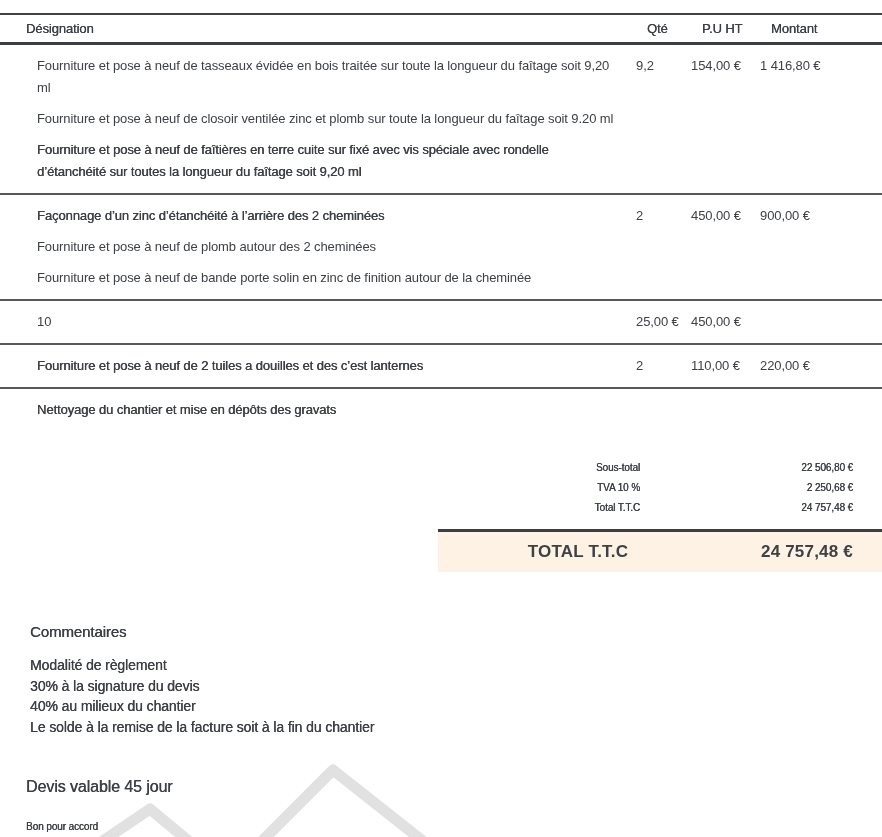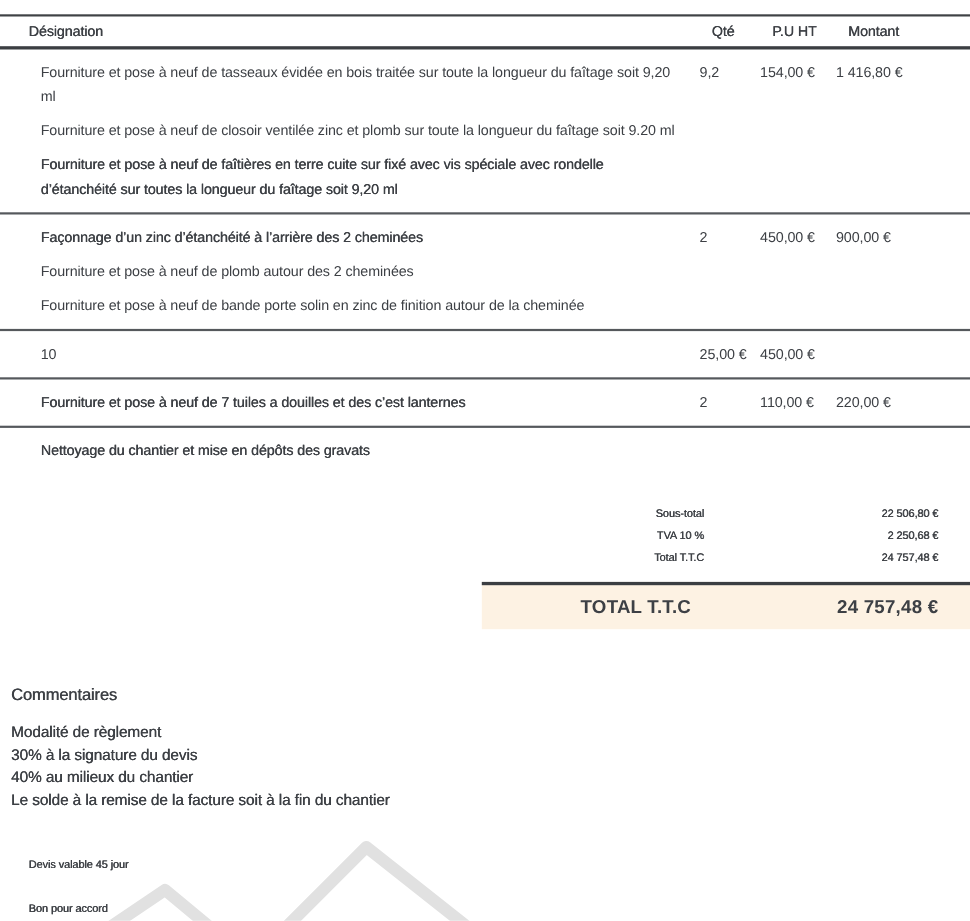--- a/index.html
+++ b/index.html
@@ -82,28 +82,28 @@
     align-items: center;
     padding-right: 29px;
     font-size: 17px;
     font-weight: bold;
     letter-spacing: 0.2px;
   }
   .grand-total .label { text-align: center; }
   .grand-total .value { text-align: right; }
 
   
-  .comments { margin-top: 51px; padding-left: 10px; }
+  .comments { margin-top: 51px; padding-left: 30px; }
   .comments-title { font-size: 15px; line-height: 18px; text-shadow: 0.35px 0 0 currentColor; }
   .comments-lines { margin-top: 14px; font-size: 14px; }
   .comment-line { line-height: 20.5px; text-shadow: 0.3px 0 0 currentColor; }
 
   .validity {
     margin-top: 40px; padding-left: 26px;
-    font-size: 10px; line-height: 20px;
+    font-size: 16px; line-height: 20px;
     text-shadow: 0.35px 0 0 currentColor;
   }
   .approval {
     margin-top: 20px; padding-left: 26px;
     font-size: 10px; line-height: 20px;
     text-shadow: 0.35px 0 0 currentColor;
   }
 </style>
 </head>
 <body>
@@ -167,21 +167,21 @@
   <div class="group">
     <div class="item-row grid">
       <div class="cell num">10</div>
       <div class="cell num">25,00 €</div>
       <div class="cell num">450,00 €</div>
     </div>
   </div>
 
   <div class="group">
     <div class="item-row grid">
-      <div class="cell desc medium">Fourniture et pose à neuf de 7 tuiles a douilles et des c’est lanternes</div>
+      <div class="cell desc medium">Fourniture et pose à neuf de 2 tuiles a douilles et des c’est lanternes</div>
       <div class="cell num">2</div>
       <div class="cell num">110,00 €</div>
       <div class="cell num">220,00 €</div>
     </div>
   </div>
 
   <div class="group">
     <div class="item-row grid">
       <div class="cell desc medium">Nettoyage du chantier et mise en dépôts des gravats</div>
       <div class="cell num"></div>

